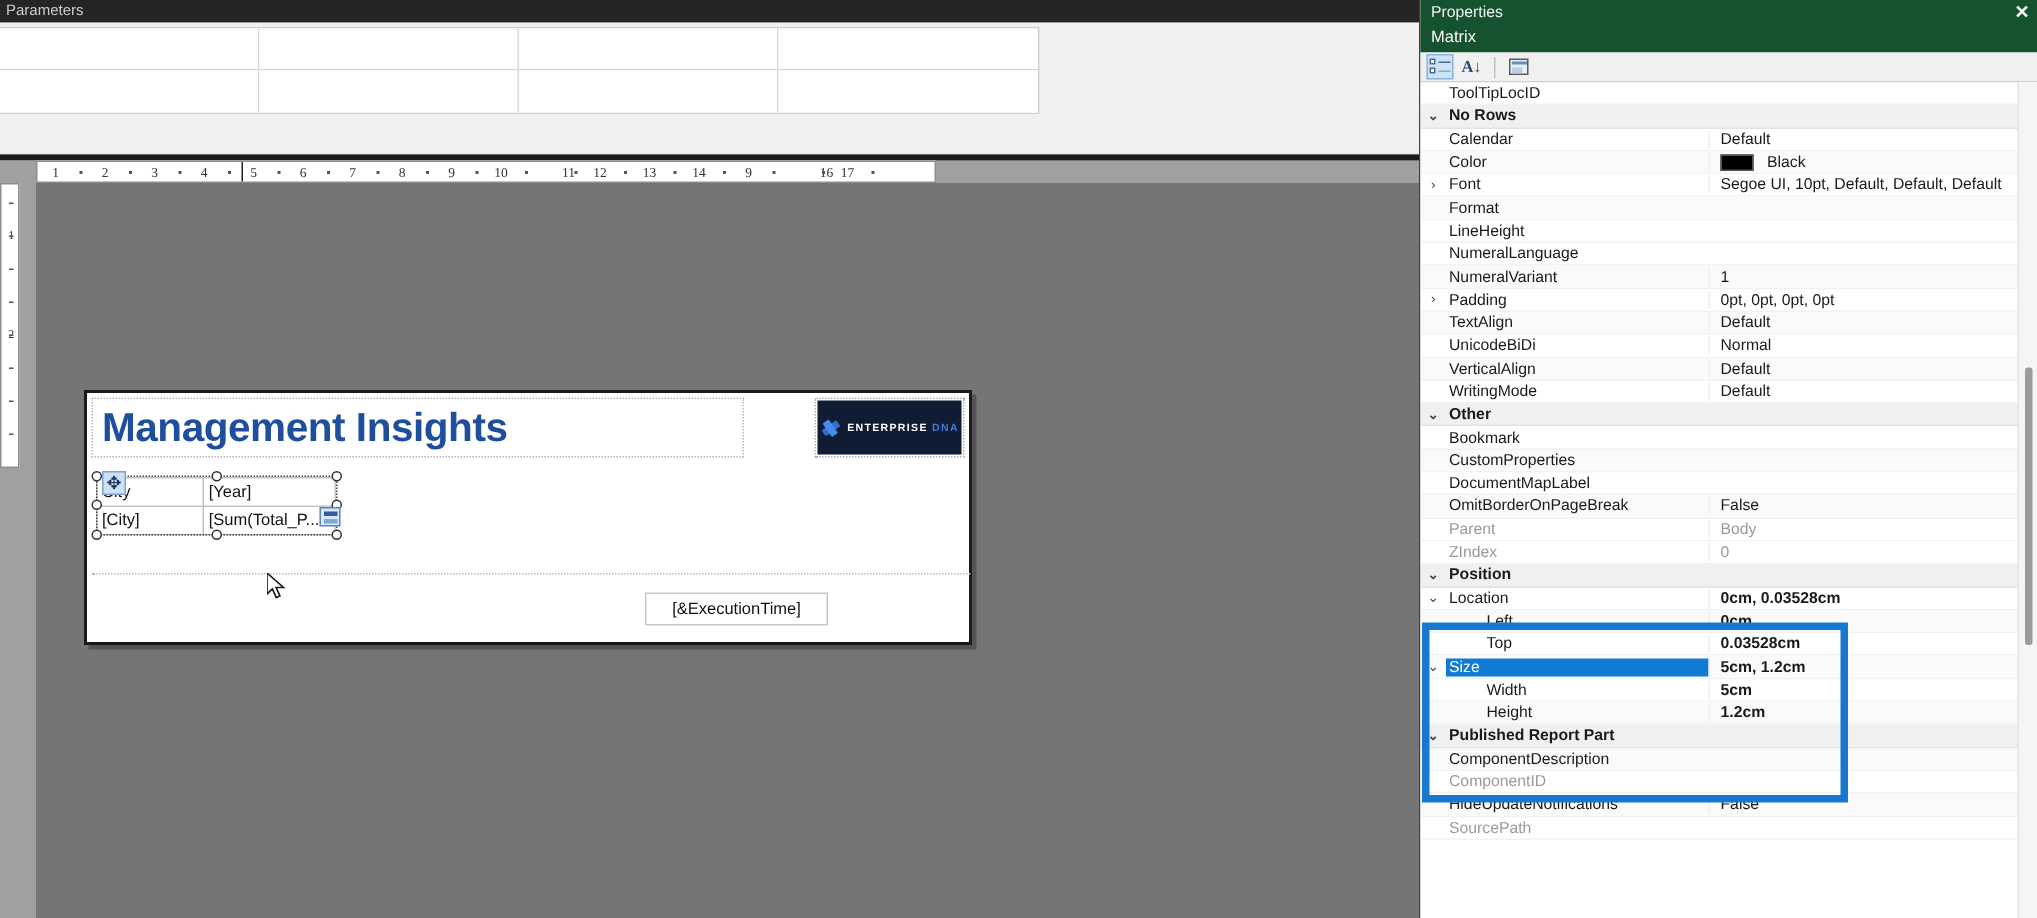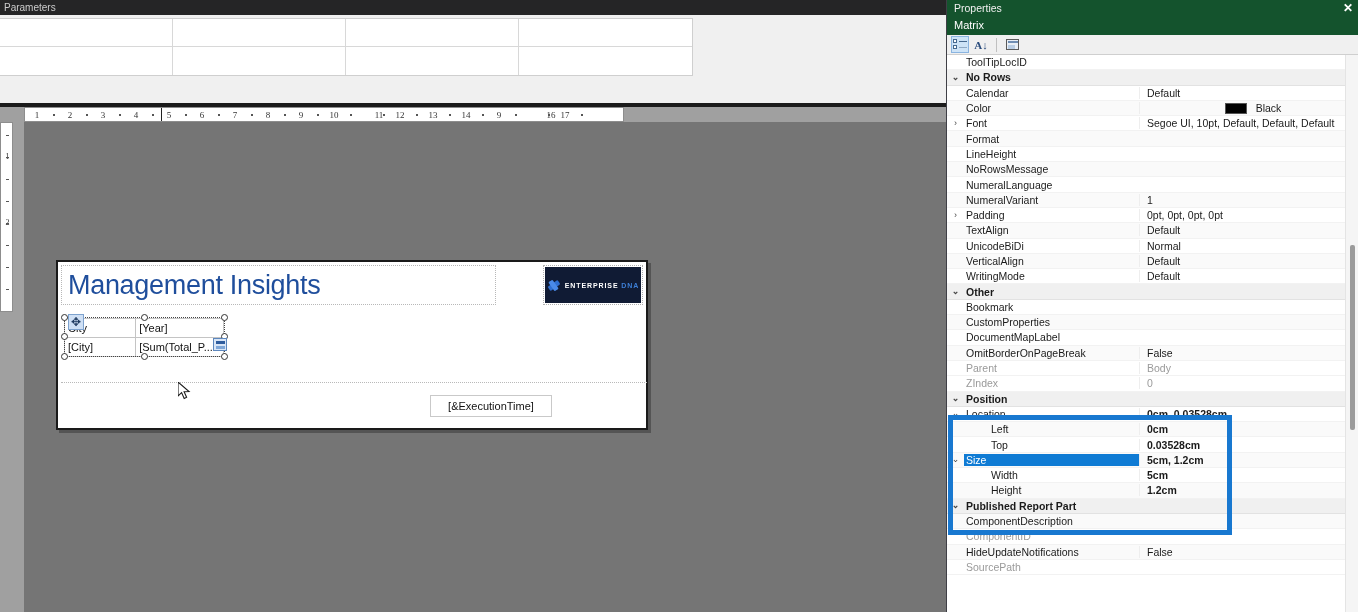--- a/index.html
+++ b/index.html
@@ -126,21 +126,21 @@
   .report-title-box {
     position: absolute; left: 3px; top: 3px;
     width: 435px; height: 40px;
     border: 1px dotted #b8b8b8;
     display: flex; align-items: center;
     padding-left: 6px;
   }
   .report-title-text {
     color: #1f4e9c;
     font-size: 27px;
-    font-weight: normal;
+    font-weight: bold;
     font-family: "Liberation Sans", sans-serif;
     letter-spacing: -0.3px;
     white-space: nowrap;
   }
 
   .logo-box {
     position: absolute; left: 485px; top: 3px;
     width: 100px; height: 40px;
     border: 1px dotted #b0b0b0;
     padding: 1px;
@@ -366,21 +366,21 @@
     margin-right: 0;
   }
   .color-swatch {
     display: inline-block;
     width: 22px; height: 11px;
     background: #000000;
     border: 1px solid #555;
     margin-right: 9px;
     vertical-align: middle;
   }
-  .pval.withswatch { display: flex; align-items: center; justify-content: center; }
+  .pval.withswatch { display: flex; align-items: center; }
 
   
   .annot-box {
     position: absolute;
     left: 1px; top: 415px;
     width: 284px; height: 120px;
     border: 5px solid #1878d0;
     pointer-events: none;
     z-index: 30;
   }
@@ -596,25 +596,20 @@
         <div class="prow alt">
           <span class="pexp"></span>
           <span class="pname">Format</span>
           <span class="pval"></span>
         </div>
         <div class="prow">
           <span class="pexp"></span>
           <span class="pname">LineHeight</span>
           <span class="pval"></span>
         </div>
-        <div class="prow alt">
-          <span class="pexp"></span>
-          <span class="pname">NoRowsMessage</span>
-          <span class="pval"></span>
-        </div>
         <div class="prow">
           <span class="pexp"></span>
           <span class="pname">NumeralLanguage</span>
           <span class="pval"></span>
         </div>
         <div class="prow alt">
           <span class="pexp"></span>
           <span class="pname">NumeralVariant</span>
           <span class="pval">1</span>
         </div>

